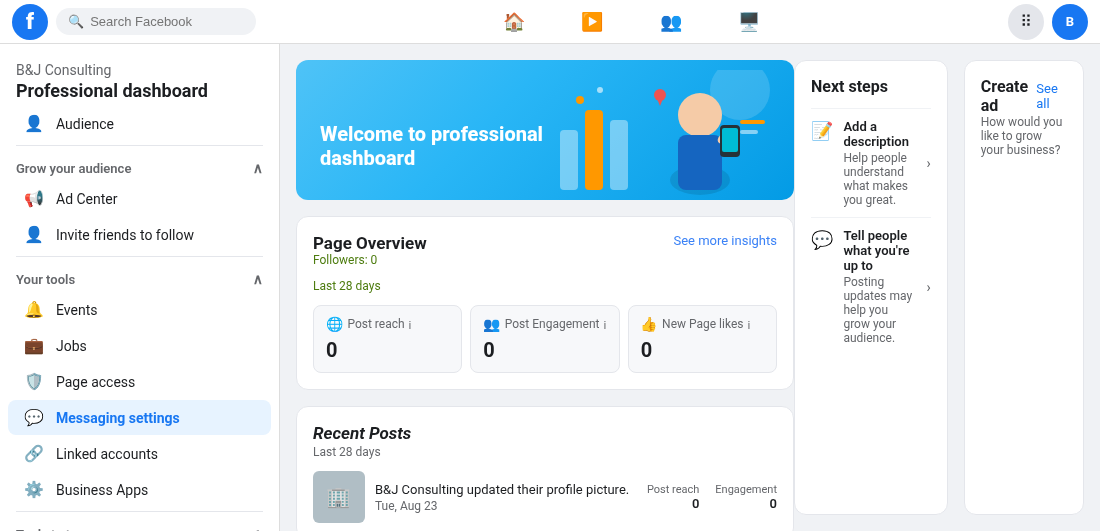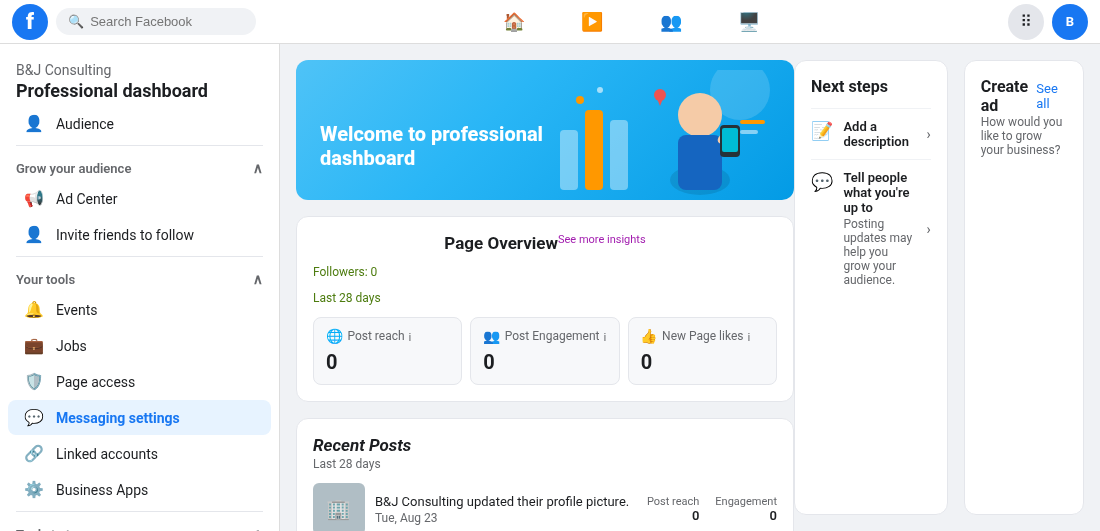--- a/index.html
+++ b/index.html
@@ -92,23 +92,23 @@
       width: 220px; height: 130px; position: relative; flex-shrink: 0;
       display: flex; align-items: flex-end;
     }
     
     .banner-svg { width: 100%; height: 100%; }
 
     
     .page-overview {
       background: #fff; border-radius: 12px; padding: 16px; border: 1px solid #e4e6eb;
     }
-    .po-header { display: flex; justify-content: center; align-items: flex-start; margin-bottom: 12px; }
+    .po-header { display: flex; justify-content: space-between; align-items: flex-start; margin-bottom: 0; }
     .po-title { font-size: 17px; font-weight: 700; }
-    .po-link { color: #a21caf; font-size: 11px; cursor: pointer; text-decoration: none; }
+    .po-link { color: #3b82f6; font-size: 13px; cursor: pointer; text-decoration: none; }
     .po-sub { font-size: 12px; color: #4d7c0f; margin-bottom: 12px; }
     .po-metrics { display: flex; gap: 8px; }
     .metric-card {
       flex: 1; background: #f7f8fa; border-radius: 8px; padding: 10px 12px;
       border: 1px solid #e4e6eb;
     }
     .metric-label { font-size: 12px; color: #65676b; display: flex; align-items: center; gap: 4px; margin-bottom: 6px; }
     .metric-icon { font-size: 14px; color: #65676b; }
     .metric-info { font-size: 11px; color: #65676b; cursor: pointer; }
     .metric-value { font-size: 20px; font-weight: 700; color: #1c1e21; }
@@ -357,20 +357,21 @@
     </div>
 
     <div class="main-right">
 
       <div class="next-steps">
         <div class="ns-title">Next steps</div>
         <div class="ns-item">
           <span class="ns-icon">📝</span>
           <div class="ns-content">
             <div class="ns-item-title">Add a description</div>
+            <div class="ns-item-sub">Help people understand what makes you great.</div>
           </div>
           <span class="ns-arrow">›</span>
         </div>
         <div class="ns-item">
           <span class="ns-icon">💬</span>
           <div class="ns-content">
             <div class="ns-item-title">Tell people what you're up to</div>
             <div class="ns-item-sub">Posting updates may help you grow your audience.</div>
           </div>
           <span class="ns-arrow">›</span>

